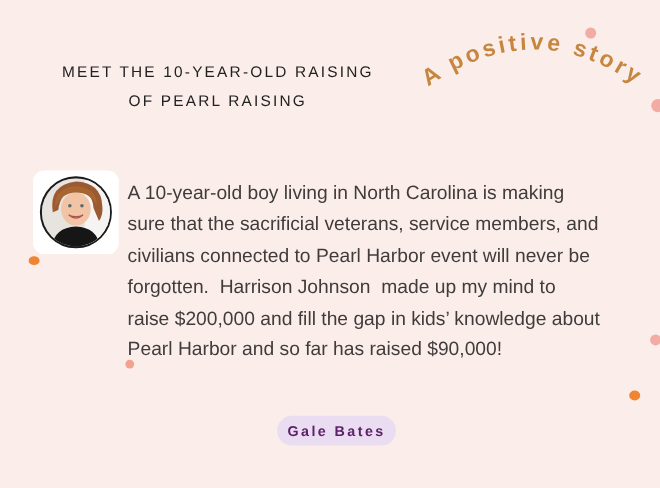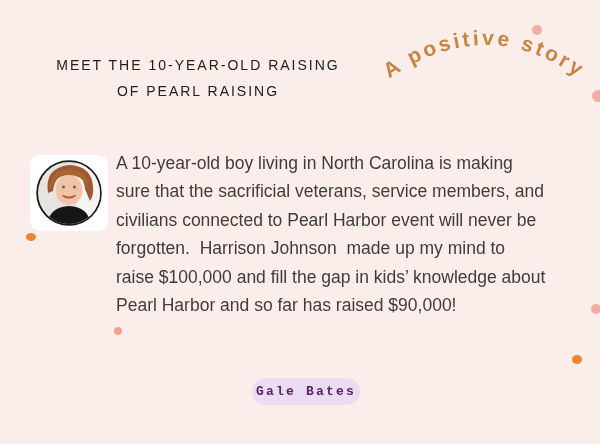--- a/index.html
+++ b/index.html
@@ -30,29 +30,29 @@
     font-family:"Liberation Sans", sans-serif;
     font-weight:700;font-size:21px;letter-spacing:3px;
     fill:var(--ribbon-text);
   }
   .avatar-card{
     position:absolute;left:30px;top:155px;width:78px;height:76px;
     background:#ffffff;border-radius:10px;
     display:flex;align-items:center;justify-content:center;
   }
   .body-copy{
-    position:absolute;left:116px;top:149px;width:470px;
+    position:absolute;left:116px;top:161px;width:470px;
     color:var(--body-text);font-size:17.5px;line-height:28.4px;
   }
   .body-line{white-space:pre;}
   .tag-pill{
     position:absolute;left:252px;top:378px;width:108px;height:27px;
     background:var(--tag-bg);border-radius:14px;border:none;
     display:flex;align-items:center;justify-content:center;
-    color:var(--tag-text);font-family:Liberation Mono, monospace;
+    color:var(--tag-text);font-family:Liberation Sans, sans-serif;
     font-weight:700;font-size:13px;letter-spacing:2.2px;
     cursor:pointer;padding:0;
   }
   .dot{position:absolute;border-radius:50%;}
   .dot-pink-top   {left:532px;top:25px;  width:10px;height:10px;background:var(--dot-pink);}
   .dot-pink-right {left:592px;top:90px;  width:12px;height:12px;background:var(--dot-pink);}
   .dot-orange-left{left:26px; top:233px; width:10px;height:8px; background:var(--dot-orange);}
   .dot-salmon-left{left:114px;top:327px; width:8px; height:8px; background:var(--dot-salmon);}
   .dot-pink-lower {left:591px;top:304px; width:10px;height:10px;background:var(--dot-pink);}
   .dot-orange-br  {left:572px;top:355px; width:10px;height:9px; background:var(--dot-orange);}
@@ -96,21 +96,21 @@
         <path d="M 12 68 Q 13 48 34 47 Q 55 48 56 68 Z" fill="#161616"></path>
       </g>
     </svg>
   </div>
 
   <div class="body-copy">
     <div class="body-line">A 10-year-old boy living in North Carolina is making</div>
     <div class="body-line">sure that the sacrificial veterans, service members, and</div>
     <div class="body-line">civilians connected to Pearl Harbor event will never be</div>
     <div class="body-line">forgotten.  Harrison Johnson  made up my mind to</div>
-    <div class="body-line">raise $100,000 and fill the gap in kids’ knowledge about</div>
+    <div class="body-line">raise $200,000 and fill the gap in kids’ knowledge about</div>
     <div class="body-line">Pearl Harbor and so far has raised $90,000!</div>
   </div>
 
   <button class="tag-pill">
     <span>Gale Bates</span>
   </button>
 
   <div class="dot dot-pink-top"></div>
   <div class="dot dot-pink-right"></div>
   <div class="dot dot-orange-left"></div>

